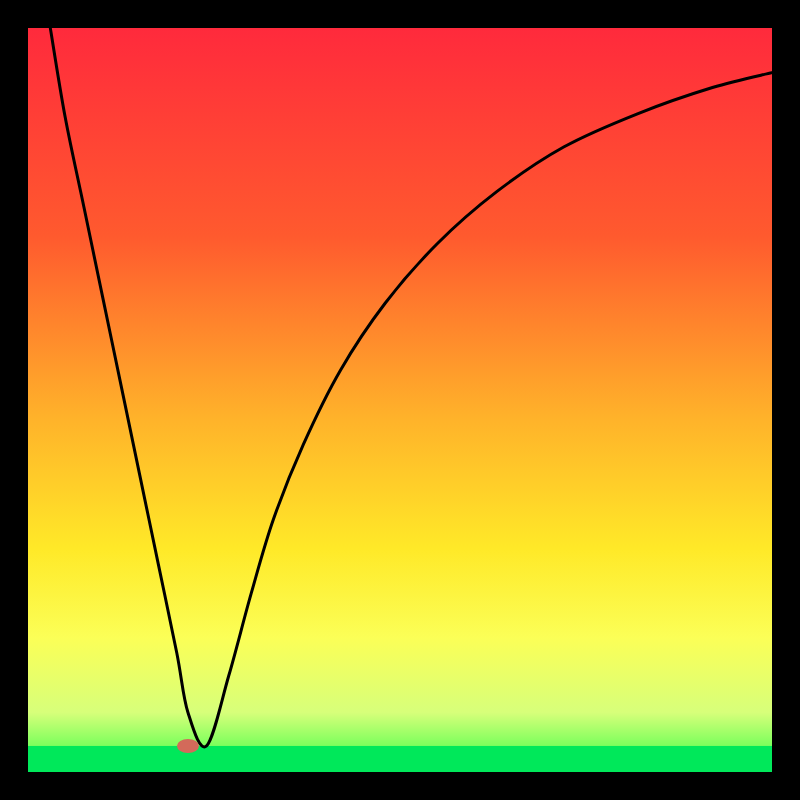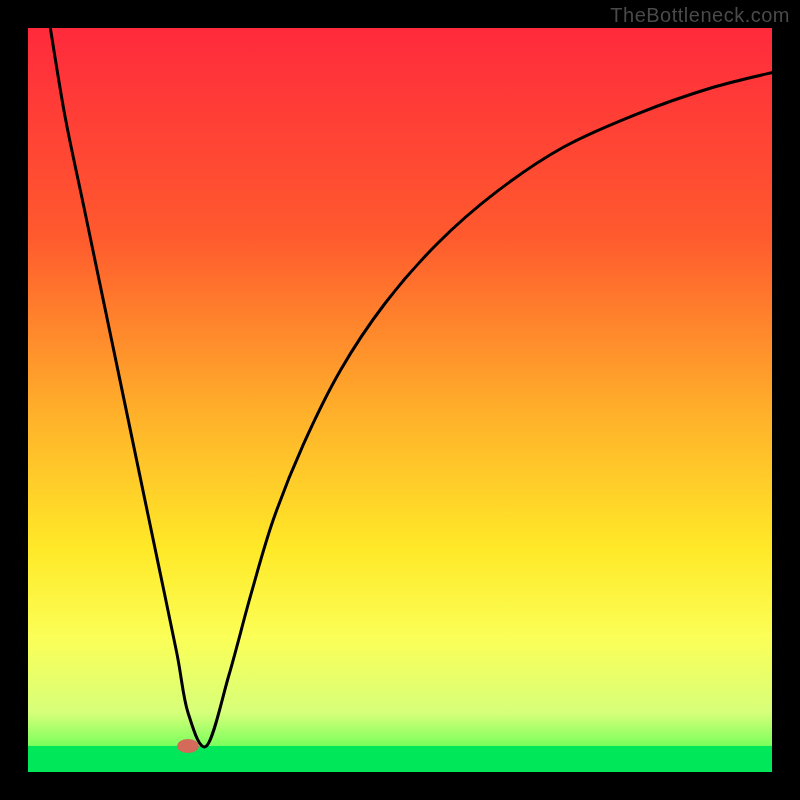--- a/index.html
+++ b/index.html
@@ -48,14 +48,13 @@
     </defs>
 
     <rect id="plot-rect" fill="url(#bgGrad)" x="28" y="28" width="744" height="744"></rect>
 
     <rect id="green-band" x="28" y="745.96" width="744" height="26.039999999999964" fill="#00e85a"></rect>
 
     <path id="curve" fill="none" stroke="#000" stroke-width="3" stroke-linejoin="round" stroke-linecap="round" d="M 50.32 28 C 52.8 42.879999999999995 59.620000000000005 87.51999999999998 65.2 117.27999999999997 C 70.78 147.03999999999996 77.6 176.79999999999995 83.8 206.55999999999995 C 90 236.31999999999994 96.2 266.08 102.4 295.84 C 108.60000000000001 325.59999999999997 114.8 355.36 121 385.12 C 127.2 414.88 133.4 444.64 139.6 474.4 C 145.79999999999998 504.15999999999997 152 533.92 158.2 563.68 C 164.39999999999998 593.4399999999999 171.84 628.1600000000001 176.8 652.96 C 181.76000000000002 677.76 183 696.98 187.96 712.48 C 192.92000000000002 727.98 199.74 752.1600000000001 206.56 745.96 C 213.38 739.76 221.44000000000003 700.6999999999999 228.88000000000002 675.28 C 236.32000000000002 649.86 243.76 619.48 251.2 593.44 C 258.64 567.4000000000001 264.84 543.8399999999999 273.52 519.04 C 282.2 494.23999999999995 292.12 469.44 303.28 444.64 C 314.43999999999994 419.84 326.84 393.79999999999995 340.47999999999996 370.23999999999995 C 354.11999999999995 346.67999999999995 369 324.35999999999996 385.12 303.28 C 401.24 282.2 418.6 262.36 437.20000000000005 243.76 C 455.80000000000007 225.16 475.64000000000004 207.79999999999993 496.72 191.67999999999995 C 517.8 175.55999999999997 540.12 160.0600000000001 563.68 147.04000000000008 C 587.2399999999999 134.02000000000007 613.28 123.47999999999996 638.0799999999999 113.55999999999995 C 662.8799999999999 103.63999999999993 690.16 94.33999999999997 712.48 87.51999999999998 C 734.8000000000001 80.69999999999999 762.08 75.11999999999999 772 72.63999999999999"></path>
 
     <ellipse id="marker" cx="187.96" cy="745.96" rx="11" ry="7" fill="#d36a5a"></ellipse>
   </svg>
-  <div class="watermark">TheBottleneck.com</div>
 </div>
 
 </body></html>

